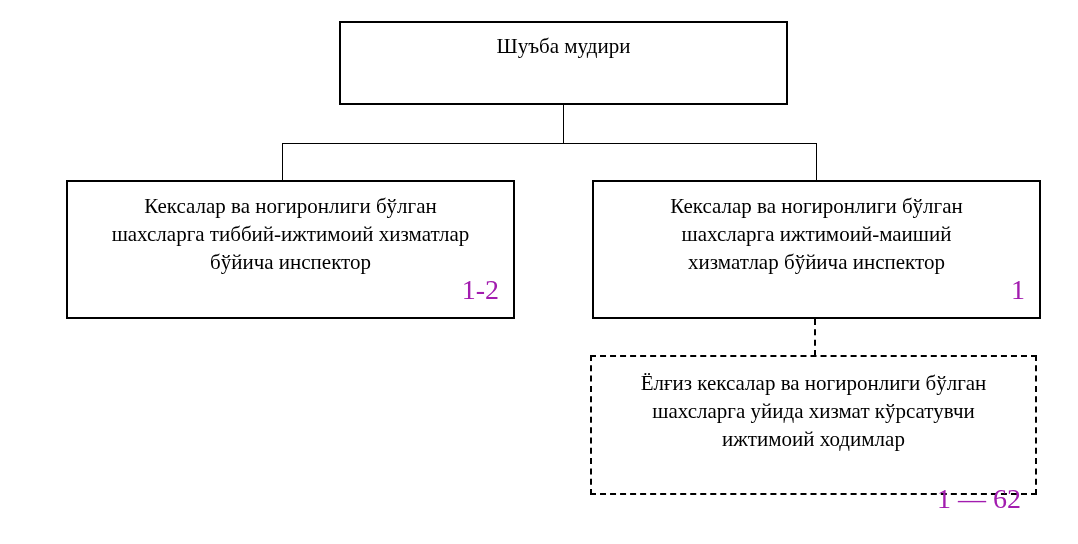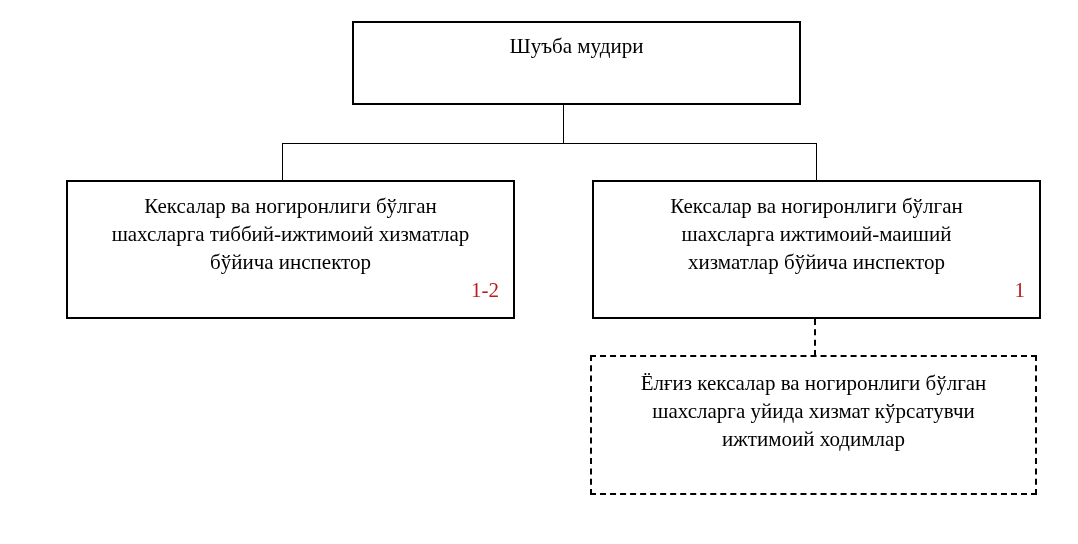--- a/index.html
+++ b/index.html
@@ -33,28 +33,28 @@
 
   .node-title {
     text-align: center;
     color: #000000;
     font-size: 21px;
     line-height: 28px;
     white-space: pre-line;
   }
   .node-count {
     text-align: right;
-    color: #b91c1c;
-    font-size: 21px;
+    color: #a21caf;
+    font-size: 28px;
     line-height: 28px;
   }
 
   
   #node-root {
-    left: 352px;
+    left: 339px;
     top: 21px;
     width: 449px;
     height: 84px;
     justify-content: flex-start;
   }
   #node-root .node-title {
     padding-top: 9px;
   }
 
   
@@ -133,15 +133,16 @@
     <div class="node-title">Кексалар ва ногиронлиги бўлган
 шахсларга ижтимоий-маиший
 хизматлар бўйича инспектор</div>
     <div class="node-count">1</div>
   </div>
 
   <div class="node dashed" id="node-leaf">
     <div class="node-title">Ёлғиз кексалар ва ногиронлиги бўлган
 шахсларга уйида хизмат кўрсатувчи
 ижтимоий ходимлар</div>
+    <div class="node-count">1 — 62</div>
   </div>
 
 </div>
 
 </body></html>

